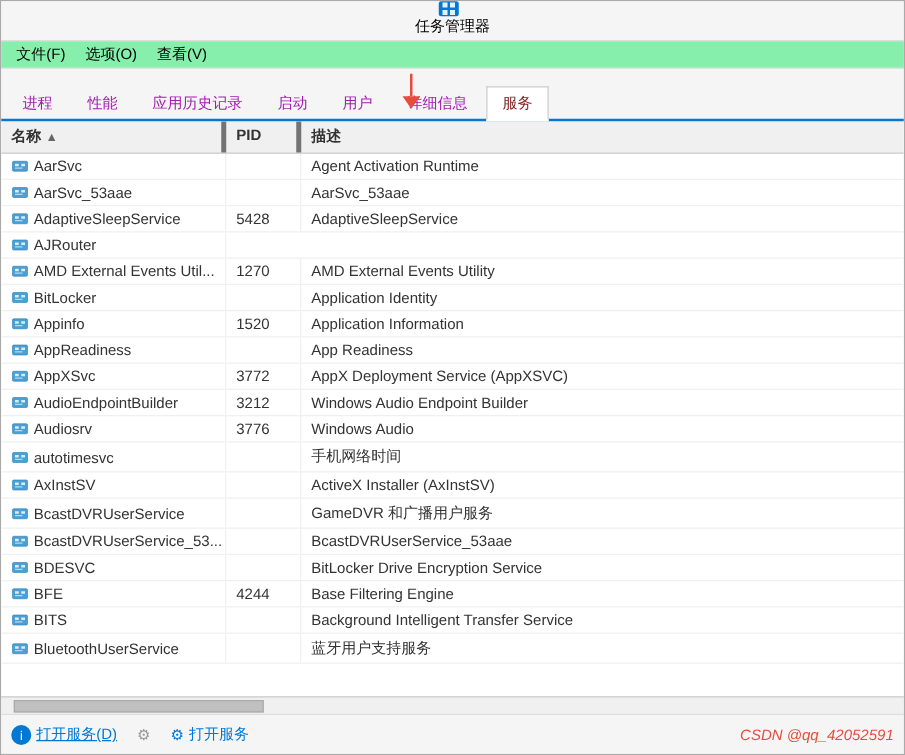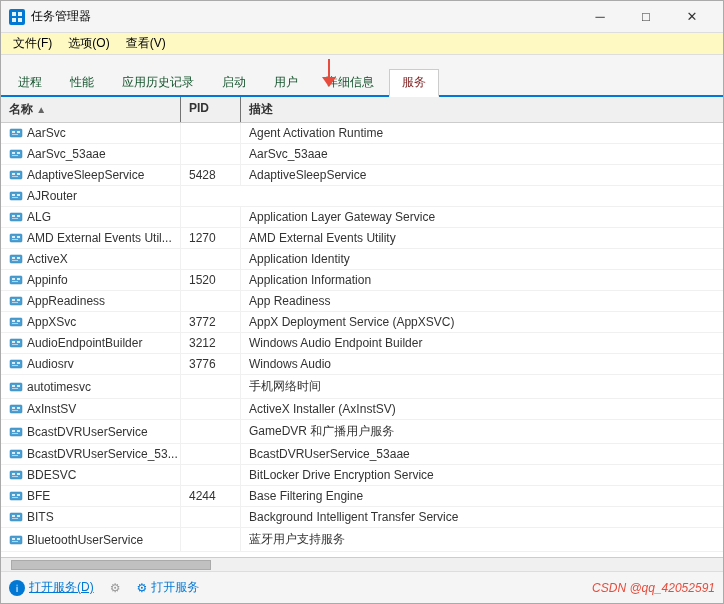--- a/index.html
+++ b/index.html
@@ -22,20 +22,21 @@
     }
 
     .title-bar {
       background: #f5f5f5;
       height: 32px;
       display: flex;
       align-items: center;
       padding: 0 8px;
       border-bottom: 1px solid #ddd;
       flex-shrink: 0;
+      flex-direction: column;
     }
 
     .title-bar-icon {
       width: 16px;
       height: 16px;
       margin-right: 6px;
       background: #0078d4;
       border-radius: 2px;
       display: flex;
       align-items: center;
@@ -66,21 +67,21 @@
       color: #333;
       background: transparent;
       border: none;
     }
 
     .menu-bar {
       height: 22px;
       display: flex;
       align-items: center;
       padding: 0 4px;
-      background: #fef9c3;
+      background: #86efac;
       border-bottom: 1px solid #ddd;
       flex-shrink: 0;
     }
 
     .menu-item {
       padding: 2px 8px;
       font-size: 12px;
       cursor: pointer;
       color: #000;
     }
@@ -92,21 +93,21 @@
       padding: 0 4px;
       background: #f5f5f5;
       border-bottom: 2px solid #0078d4;
       flex-shrink: 0;
     }
 
     .tab {
       padding: 4px 12px;
       font-size: 12px;
       cursor: pointer;
-      color: #14532d;
+      color: #a21caf;
       border: 1px solid transparent;
       border-bottom: none;
       margin-right: 2px;
       background: transparent;
     }
 
     .tab.active {
       background: #fff;
       border-color: #ccc;
       border-bottom: 2px solid #fff;
@@ -130,21 +131,21 @@
       border-bottom: 1px solid #ccc;
       flex-shrink: 0;
       padding: 0;
     }
 
     .th {
       padding: 4px 8px;
       font-size: 12px;
       font-weight: 600;
       color: #333;
-      border-right: 1px solid #737373;
+      border-right: 4px solid #737373;
       cursor: pointer;
     }
 
     .th:last-child { border-right: none; }
 
     .table-body {
       flex: 1;
       overflow-y: auto;
     }
 
@@ -406,51 +407,36 @@
         <div class="table-row">
     <div class="td">
       <span class="service-icon">
               <svg viewBox="0 0 14 14" fill="none" xmlns="http://www.w3.org/2000/svg">
   <rect x="1" y="3" width="12" height="8" rx="1" fill="#4a9fd4" stroke="#3080b0" stroke-width="0.5"></rect>
   <rect x="3" y="5" width="3" height="2" fill="white" opacity="0.8"></rect>
   <rect x="3" y="8" width="6" height="1" fill="white" opacity="0.6"></rect>
   <rect x="8" y="5" width="3" height="2" fill="white" opacity="0.8"></rect>
 </svg>
             </span>
-      <span>ALG</span>
-    </div>
-    <div class="td"></div>
-    <div class="td">Application Layer Gateway Service</div>
-  </div>
-        <div class="table-row">
-    <div class="td">
-      <span class="service-icon">
-              <svg viewBox="0 0 14 14" fill="none" xmlns="http://www.w3.org/2000/svg">
-  <rect x="1" y="3" width="12" height="8" rx="1" fill="#4a9fd4" stroke="#3080b0" stroke-width="0.5"></rect>
-  <rect x="3" y="5" width="3" height="2" fill="white" opacity="0.8"></rect>
-  <rect x="3" y="8" width="6" height="1" fill="white" opacity="0.6"></rect>
-  <rect x="8" y="5" width="3" height="2" fill="white" opacity="0.8"></rect>
-</svg>
-            </span>
       <span>AMD External Events Util...</span>
     </div>
     <div class="td">1270</div>
     <div class="td">AMD External Events Utility</div>
   </div>
         <div class="table-row">
     <div class="td">
       <span class="service-icon">
               <svg viewBox="0 0 14 14" fill="none" xmlns="http://www.w3.org/2000/svg">
   <rect x="1" y="3" width="12" height="8" rx="1" fill="#4a9fd4" stroke="#3080b0" stroke-width="0.5"></rect>
   <rect x="3" y="5" width="3" height="2" fill="white" opacity="0.8"></rect>
   <rect x="3" y="8" width="6" height="1" fill="white" opacity="0.6"></rect>
   <rect x="8" y="5" width="3" height="2" fill="white" opacity="0.8"></rect>
 </svg>
             </span>
-      <span>ActiveX</span>
+      <span>BitLocker</span>
     </div>
     <div class="td"></div>
     <div class="td">Application Identity</div>
   </div>
         <div class="table-row">
     <div class="td">
       <span class="service-icon">
               <svg viewBox="0 0 14 14" fill="none" xmlns="http://www.w3.org/2000/svg">
   <rect x="1" y="3" width="12" height="8" rx="1" fill="#4a9fd4" stroke="#3080b0" stroke-width="0.5"></rect>
   <rect x="3" y="5" width="3" height="2" fill="white" opacity="0.8"></rect>

